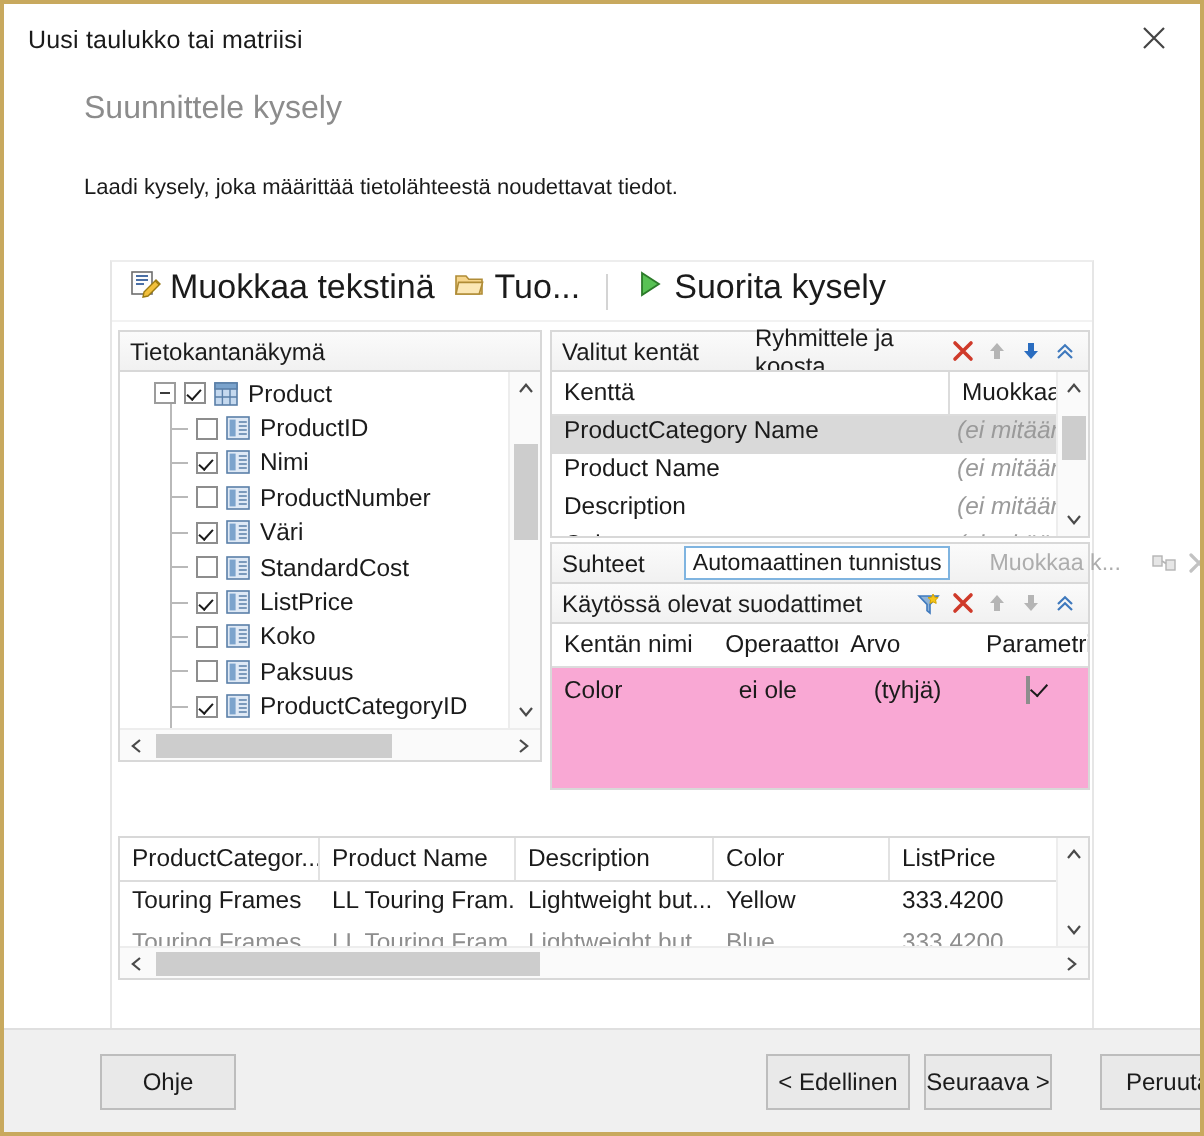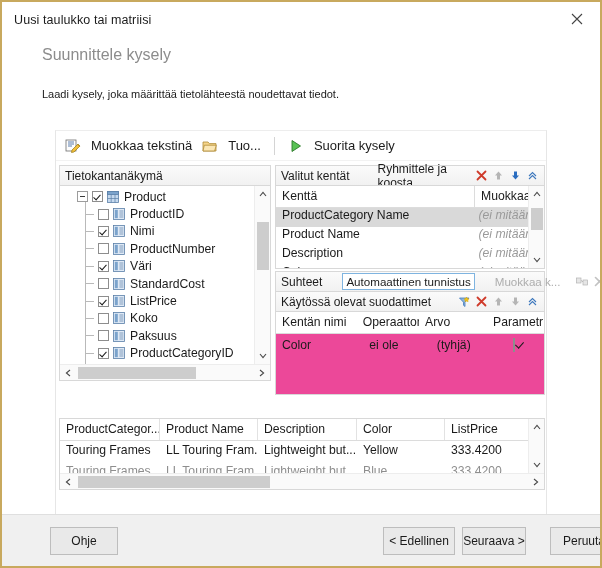--- a/index.html
+++ b/index.html
@@ -61,23 +61,23 @@
   
   #qtoolbar {
     position: absolute; left: 0; top: 0;
     width: 100%; height: 30px;
     display: flex; align-items: center;
     background: #ffffff;
     border-bottom: 1px solid #f2f2f2;
     padding-left: 4px;
   }
   .tb-item {
-    display: flex; align-items: center;
-    gap: 10px; height: 24px; padding: 0 5px;
-    font-size: 13px; color: #1b1b1b; cursor: pointer;
+    display: flex; 
+    gap: 4px; height: 24px; padding: 0 5px;
+    font-size: 17px; color: #1b1b1b; cursor: pointer;
     white-space: nowrap;
   }
   .tb-sep {
     width: 1px; height: 18px; background: #d4d4d4; margin: 0 8px;
   }
   .tb-icon { width: 16px; height: 16px; display:block; }
 
   
   .strip {
     background: linear-gradient(#fbfbfb,#f1f1f1);
@@ -182,21 +182,21 @@
   #rel-input {
     height:17px; border:1px solid #7fb4e0; background:#fff;
     font-size:11.6px; color:#1b1b1b; padding:0 3px; margin-left:6px;
     display:flex; align-items:center; white-space:nowrap;
   }
   #rel-disabled { font-size:11.6px; color:#adadad; margin-left:6px; white-space:nowrap; }
 
   #filter-strip { left:219px; top:160px; width:270px; }
   #filter-box {
     position:absolute; left:219px; top:180px; width:270px; height:84px;
-    border:1px solid #d8d8d8; background:#ec4899; overflow:hidden;
+    border:1px solid #d8d8d8; background:#f9a8d4; overflow:hidden;
   }
   #filter-header {
     display:flex; height:22px; border-bottom:1px solid #dcdcdc;
     font-size:12.2px; color:#1b1b1b; background:#fff;
   }
   .flt-row { display:flex; height:22px; font-size:12.2px; align-items:center; color:#1b1b1b;}
   .flt-c1 { width:88px; padding-left:6px; overflow:hidden; white-space:nowrap;}
   .flt-c2 { width:68px; padding-left:6px; overflow:hidden; white-space:nowrap;}
   .flt-c3 { width:74px; padding-left:6px; overflow:hidden; white-space:nowrap;}
   .flt-c4 { width:40px; padding-left:6px; overflow:hidden; white-space:nowrap;}

